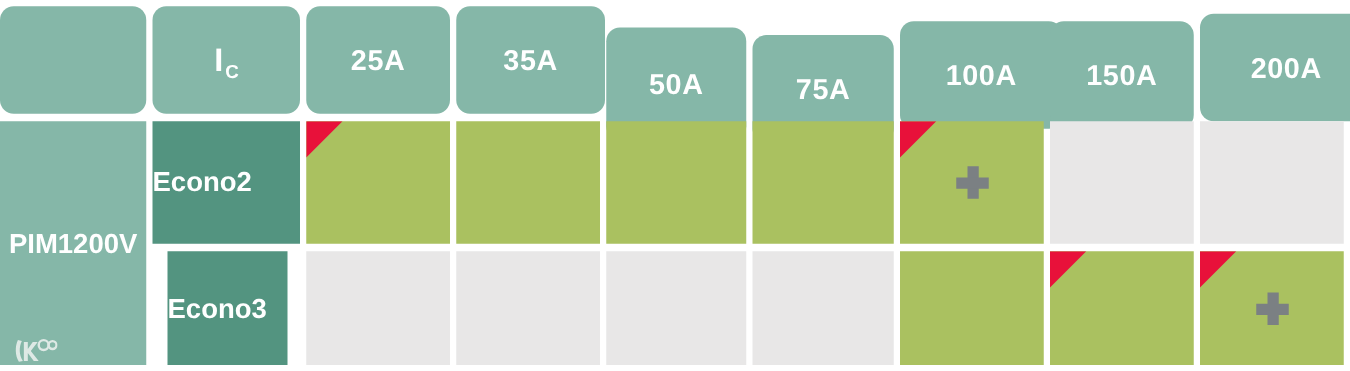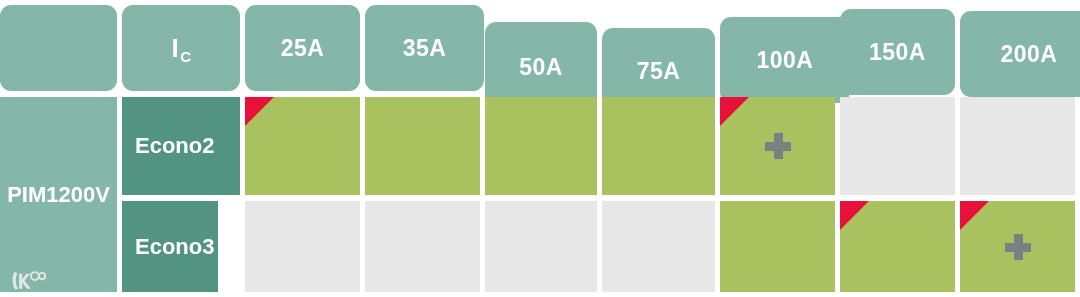--- a/index.html
+++ b/index.html
@@ -69,21 +69,20 @@
     flex-direction: row;
   }
 
   
   .fam-label {
     background: #539480;
     color: #ffffff;
     font-weight: bold;
     font-size: 22px;
     justify-content: flex-start;
-    padding-left: 13px;
   }
 
   
   .data {
     background: #e8e7e7;
   }
   .data.filled {
     background: #aac160;
   }
 
@@ -163,21 +162,21 @@
     </div>
     <div class="cell hdr" style="left: 485px; top: 22px; width: 112px; height: 90px;">
       <span>50A</span>
     </div>
     <div class="cell hdr" style="left: 602px; top: 5px; width: 113px; height: 86px; margin-top: 23px;">
       <span>75A</span>
     </div>
     <div class="cell hdr" style="left: 720px; top: 5px; width: 130px; height: 86px; margin-top: 12px;">
       <span>100A</span>
     </div>
-    <div class="cell hdr" style="left: 840px; top: 9px; width: 115px; height: 86px;">
+    <div class="cell hdr" style="left: 840px; top: 17px; width: 115px; height: 86px;">
       <span>150A</span>
     </div>
     <div class="cell hdr" style="left: 960px; top: 11px; width: 138px; height: 86px;">
       <span>200A</span>
     </div>
     <div class="cell group-label" style="left: 0px; top: 97px; width: 117px; height: 195px;">
       <span>PIM</span>
       <span>1200V</span>
     </div>
     <div class="cell fam-label" style="left: 122px; top: 97px; width: 118px; height: 98px;">
@@ -188,21 +187,21 @@
     </div>
     <div class="cell data filled" style="left: 365px; top: 97px; width: 115px; height: 98px;"></div>
     <div class="cell data filled" style="left: 485px; top: 97px; width: 112px; height: 98px;"></div>
     <div class="cell data filled" style="left: 602px; top: 97px; width: 113px; height: 98px;"></div>
     <div class="cell data filled" style="left: 720px; top: 97px; width: 115px; height: 98px;">
       <span class="flag"></span>
       <span class="plus"></span>
     </div>
     <div class="cell data" style="left: 840px; top: 97px; width: 115px; height: 98px;"></div>
     <div class="cell data" style="left: 960px; top: 97px; width: 115px; height: 98px;"></div>
-    <div class="cell fam-label" style="left: 122px; top: 201px; width: 96px; height: 91px;">
+    <div class="cell fam-label" style="left: 134px; top: 201px; width: 96px; height: 91px;">
       <span>Econo3</span>
     </div>
     <div class="cell data" style="left: 245px; top: 201px; width: 115px; height: 91px;"></div>
     <div class="cell data" style="left: 365px; top: 201px; width: 115px; height: 91px;"></div>
     <div class="cell data" style="left: 485px; top: 201px; width: 112px; height: 91px;"></div>
     <div class="cell data" style="left: 602px; top: 201px; width: 113px; height: 91px;"></div>
     <div class="cell data filled" style="left: 720px; top: 201px; width: 115px; height: 91px;"></div>
     <div class="cell data filled" style="left: 840px; top: 201px; width: 115px; height: 91px;">
       <span class="flag"></span>
     </div>

